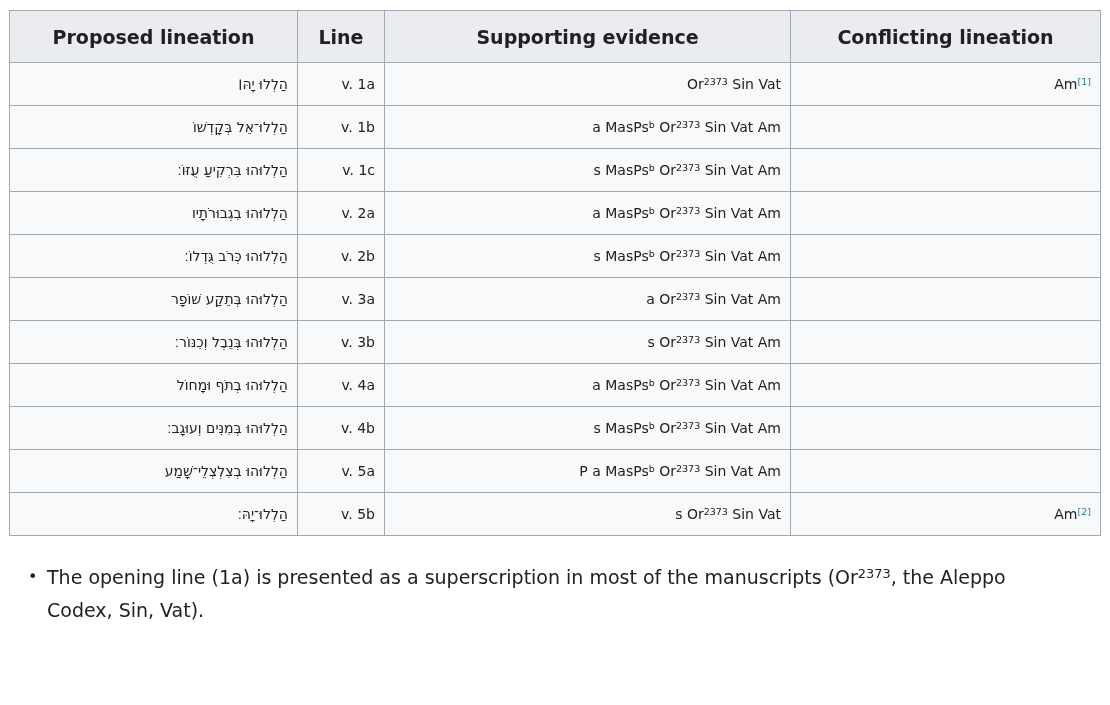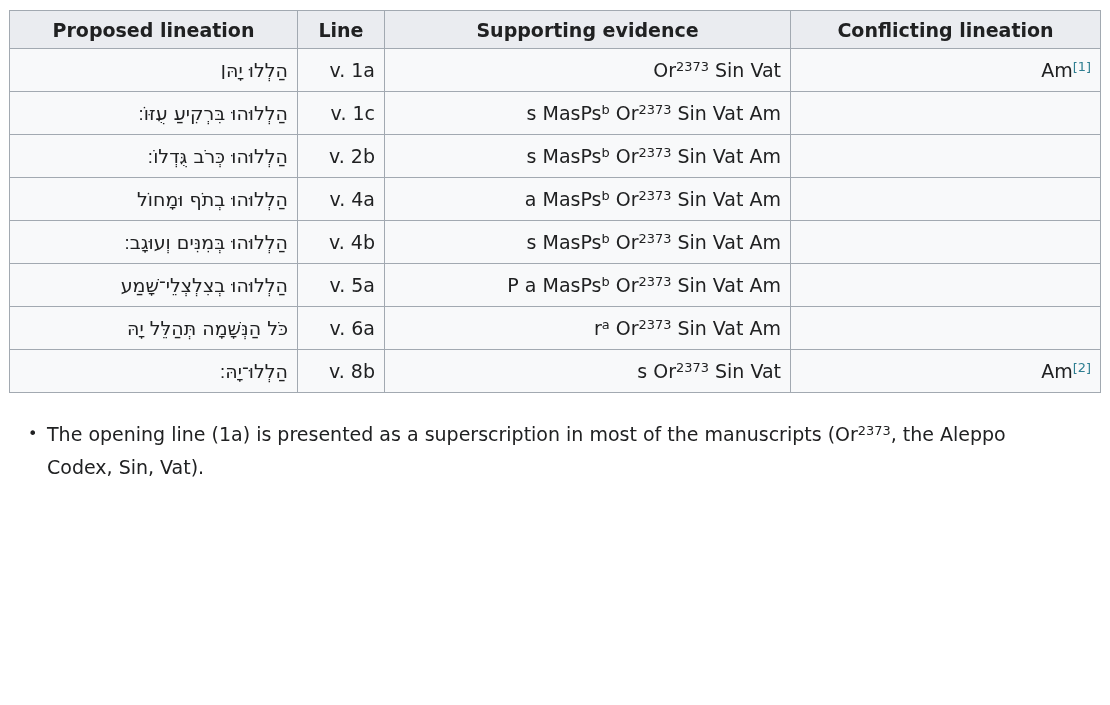--- a/index.html
+++ b/index.html
@@ -30,25 +30,25 @@
   table.lineation th, table.lineation td {
     border: 1px solid var(--border);
   }
   table.lineation th {
     background: var(--header-bg);
     text-align: center;
     font-weight: bold;
     font-size: 19px;
     line-height: 26px;
     padding: 5px 8px;
-    height: 38px;
+    height: 52px;
   }
   table.lineation td {
     text-align: right;
-    font-size: 19px;
+    font-size: 14px;
     line-height: 26px;
     padding: 8px 9px;
     height: 43px;
     vertical-align: middle;
     white-space: nowrap;
   }
   td.heb {
     direction: rtl;
     font-size: 20px;
     font-family: "DejaVu Sans", sans-serif;
@@ -100,29 +100,53 @@
       </tr>
     </thead>
     <tbody>
         <tr>
           <td class="heb" dir="rtl">הַלְלוּ יָהּ׀</td>
           <td>v. 1a</td>
           <td>Or<sup>2373</sup> Sin Vat</td>
           <td>Am<sup class="ref">[1]</sup></td>
         </tr>
         <tr>
+          <td class="heb" dir="rtl">הַלְלוּ־אֵל בְּקָדְשׁוֹ</td>
+          <td>v. 1b</td>
+          <td>a MasPs<sup>b</sup> Or<sup>2373</sup> Sin Vat Am</td>
+          <td></td>
+        </tr>
+        <tr>
           <td class="heb" dir="rtl">הַלְלוּהוּ בִּרְקִיעַ עֻזּוֹ׃</td>
           <td>v. 1c</td>
           <td>s MasPs<sup>b</sup> Or<sup>2373</sup> Sin Vat Am</td>
           <td></td>
         </tr>
         <tr>
+          <td class="heb" dir="rtl">הַלְלוּהוּ בִגְבוּרֹתָיו</td>
+          <td>v. 2a</td>
+          <td>a MasPs<sup>b</sup> Or<sup>2373</sup> Sin Vat Am</td>
+          <td></td>
+        </tr>
+        <tr>
           <td class="heb" dir="rtl">הַלְלוּהוּ כְּרֹב גֻּדְלוֹ׃</td>
           <td>v. 2b</td>
           <td>s MasPs<sup>b</sup> Or<sup>2373</sup> Sin Vat Am</td>
+          <td></td>
+        </tr>
+        <tr>
+          <td class="heb" dir="rtl">הַלְלוּהוּ בְּתֵקַע שׁוֹפָר</td>
+          <td>v. 3a</td>
+          <td>a Or<sup>2373</sup> Sin Vat Am</td>
+          <td></td>
+        </tr>
+        <tr>
+          <td class="heb" dir="rtl">הַלְלוּהוּ בְּנֵבֶל וְכִנּוֹר׃</td>
+          <td>v. 3b</td>
+          <td>s Or<sup>2373</sup> Sin Vat Am</td>
           <td></td>
         </tr>
         <tr>
           <td class="heb" dir="rtl">הַלְלוּהוּ בְתֹף וּמָחוֹל</td>
           <td>v. 4a</td>
           <td>a MasPs<sup>b</sup> Or<sup>2373</sup> Sin Vat Am</td>
           <td></td>
         </tr>
         <tr>
           <td class="heb" dir="rtl">הַלְלוּהוּ בְּמִנִּים וְעוּגָב׃</td>
@@ -130,28 +154,22 @@
           <td>s MasPs<sup>b</sup> Or<sup>2373</sup> Sin Vat Am</td>
           <td></td>
         </tr>
         <tr>
           <td class="heb" dir="rtl">הַלְלוּהוּ בְצִלְצְלֵי־שָׁמַע</td>
           <td>v. 5a</td>
           <td>P a MasPs<sup>b</sup> Or<sup>2373</sup> Sin Vat Am</td>
           <td></td>
         </tr>
         <tr>
-          <td class="heb" dir="rtl">כֹּל הַנְּשָׁמָה תְּהַלֵּל יָהּ</td>
-          <td>v. 6a</td>
-          <td>r<sup>a</sup> Or<sup>2373</sup> Sin Vat Am</td>
-          <td></td>
-        </tr>
-        <tr>
           <td class="heb" dir="rtl">הַלְלוּ־יָהּ׃</td>
-          <td>v. 8b</td>
+          <td>v. 5b</td>
           <td>s Or<sup>2373</sup> Sin Vat</td>
           <td>Am<sup class="ref">[2]</sup></td>
         </tr>
       </tbody>
   </table>
 
   <ul class="notes">
       <li><span class="bullet">•</span><span>The opening line (1a) is presented as a superscription in most of the manuscripts (Or<sup>2373</sup>, the Aleppo Codex, Sin, Vat).</span></li>
     </ul>
 </div>

